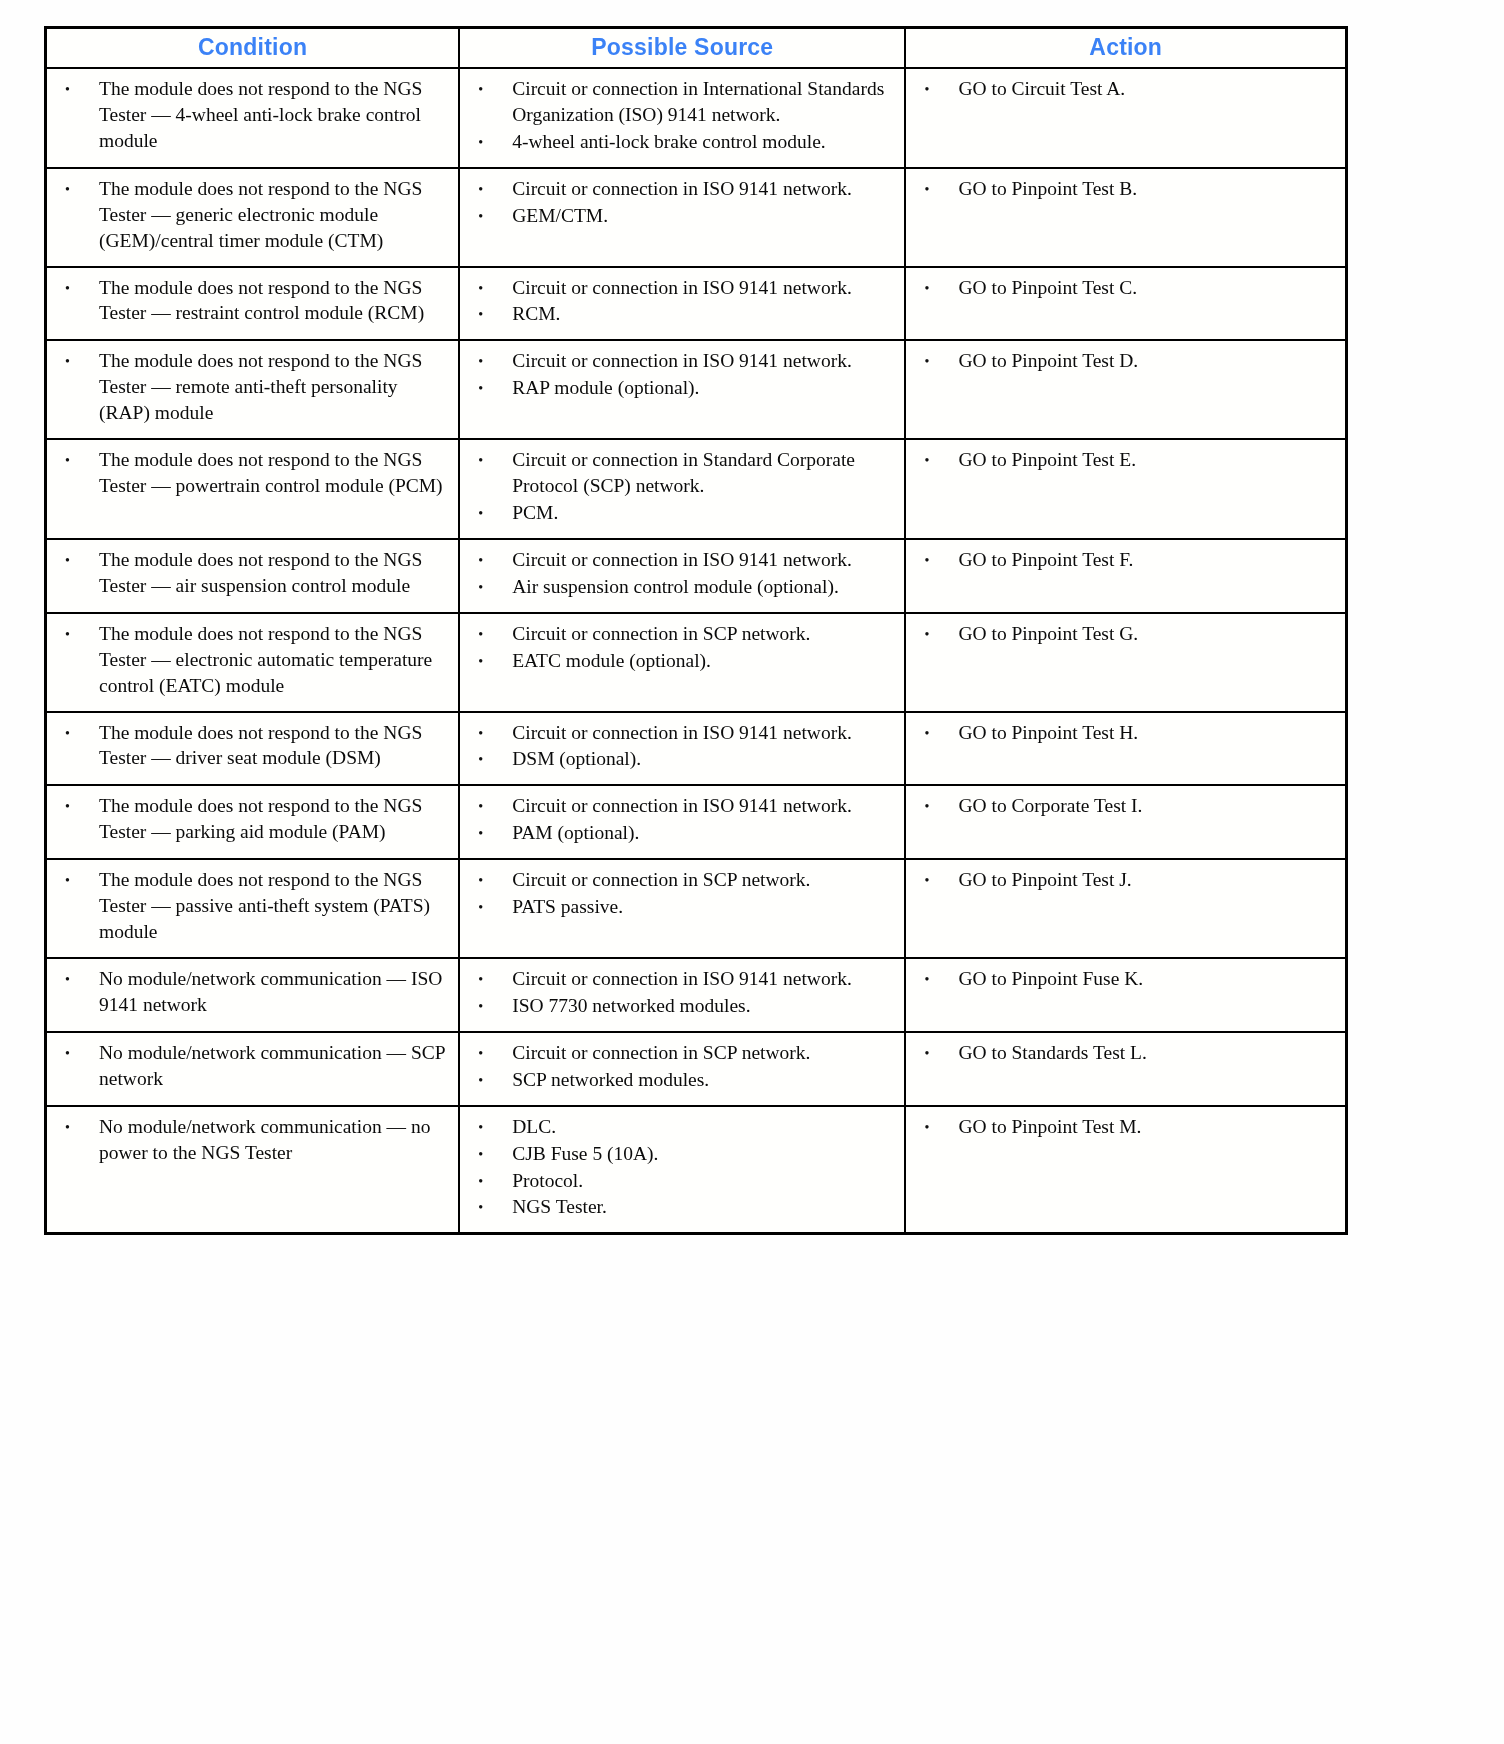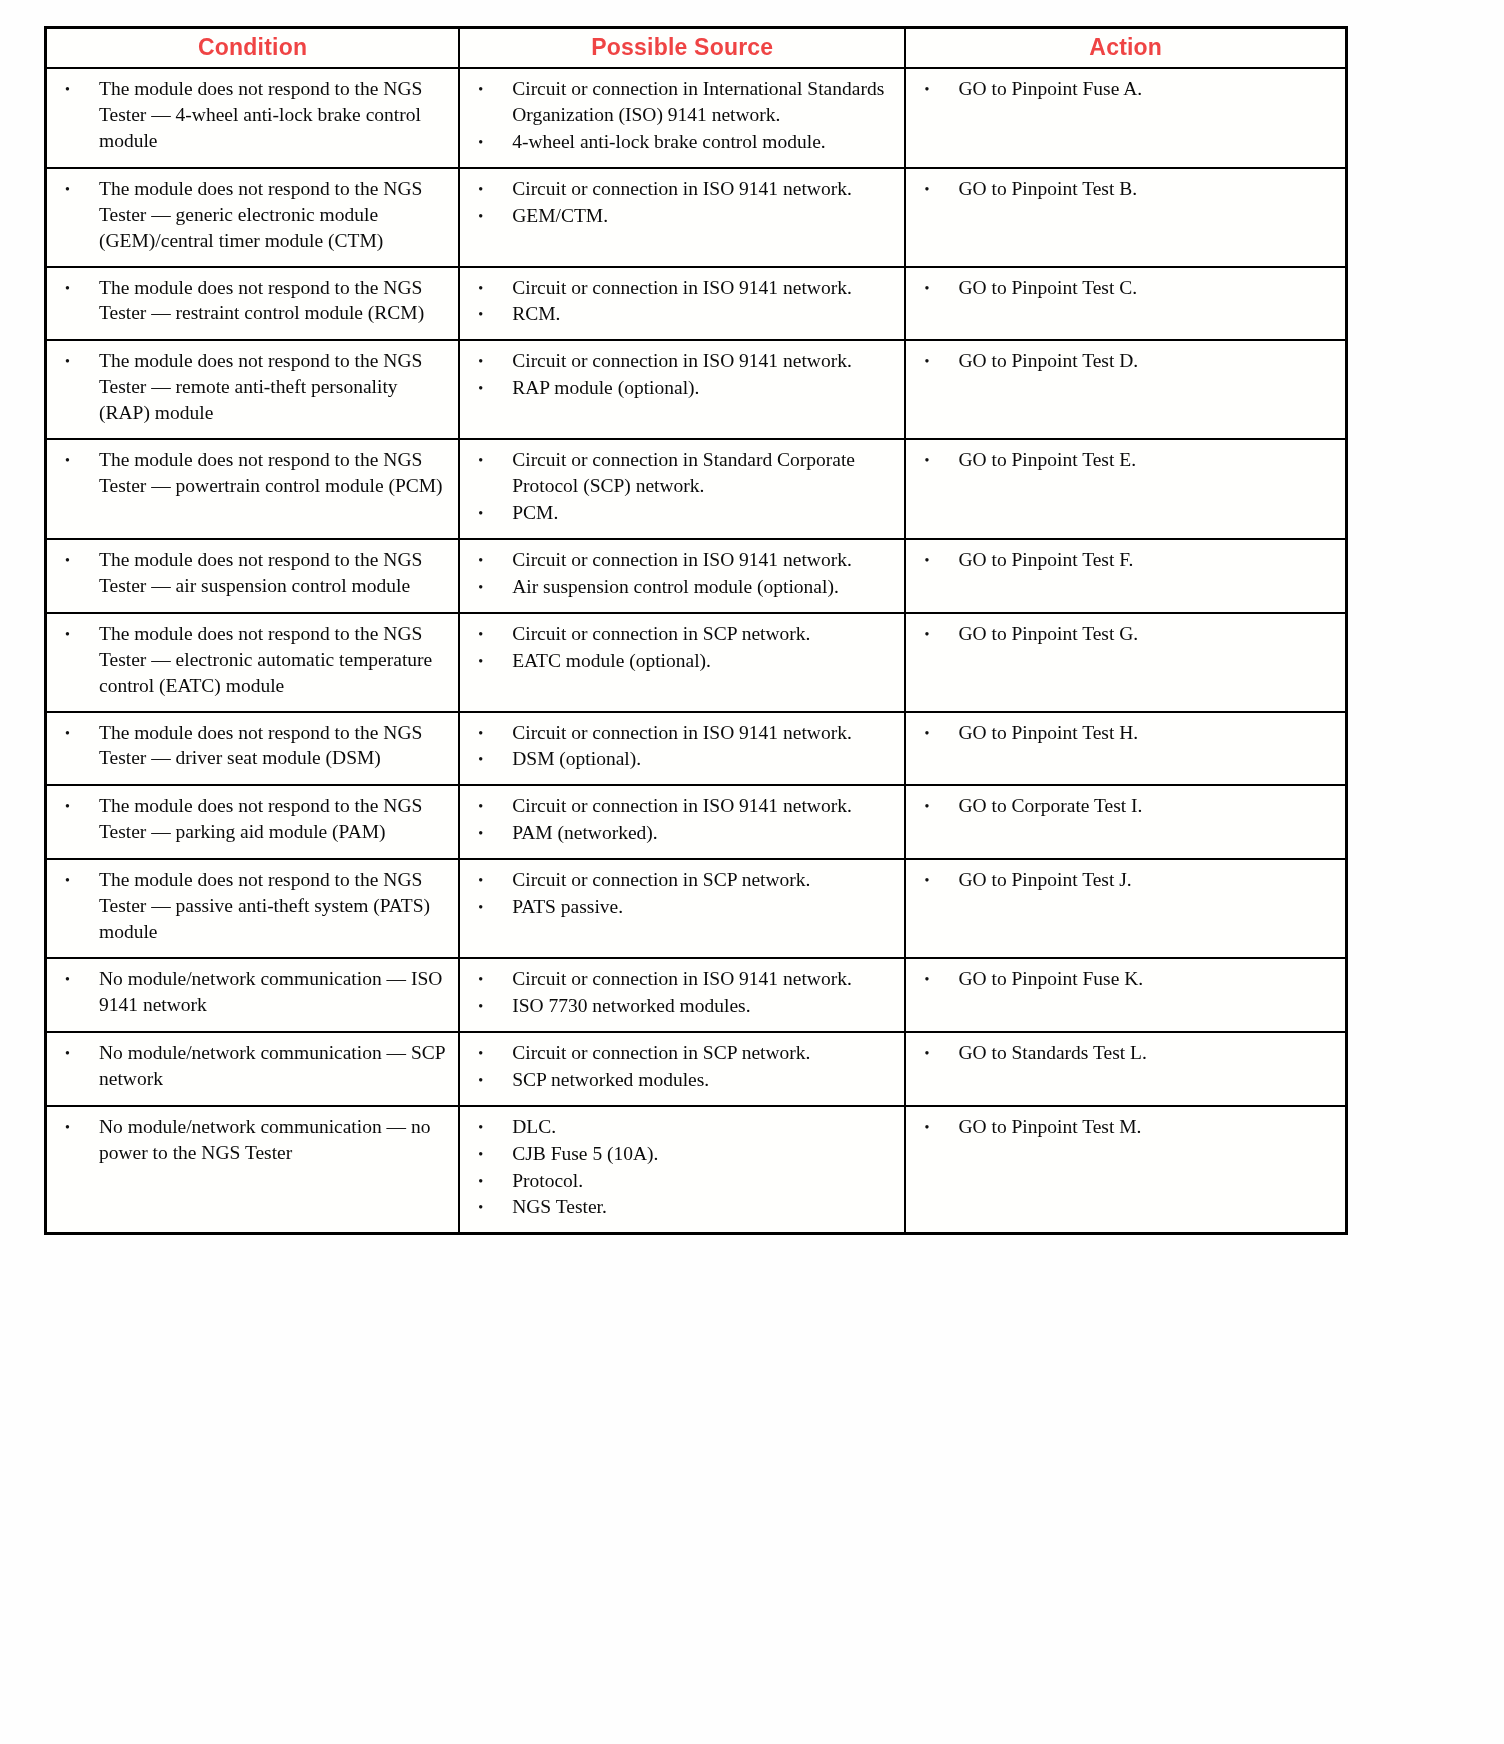--- a/index.html
+++ b/index.html
@@ -30,21 +30,21 @@
   table.diag th,
   table.diag td {
     border: 2px solid #000;
   }
   table.diag th {
     font-family: "Liberation Sans", sans-serif;
     font-weight: bold;
     font-size: 23px;
     text-align: center;
     padding: 5px 4px 6px 4px;
-    color: #ef4444;
+    color: #3b82f6;
     letter-spacing: 0.2px;
   }
   table.diag td {
     vertical-align: top;
     font-size: 19.5px;
     line-height: 1.33;
     padding: 7px 12px 12px 14px;
   }
   .item {
     display: flex;
@@ -97,21 +97,21 @@
               <span class="txt">Circuit or connection in International Standards Organization (ISO) 9141 network.</span>
             </div>
             <div class="item">
               <span class="bullet">•</span>
               <span class="txt">4-wheel anti-lock brake control module.</span>
             </div>
           </td>
     <td>
       <div class="item">
         <span class="bullet">•</span>
-        <span class="txt">GO to Pinpoint Fuse A.</span>
+        <span class="txt">GO to Circuit Test A.</span>
       </div>
     </td>
   </tr>
 
   <tr>
     <td>
       <div class="item">
         <span class="bullet">•</span>
         <span class="txt">The module does not respond to the NGS Tester — generic electronic module (GEM)/central timer module (CTM)</span>
       </div>
@@ -291,21 +291,21 @@
         <span class="txt">The module does not respond to the NGS Tester — parking aid module (PAM)</span>
       </div>
     </td>
     <td>
             <div class="item">
               <span class="bullet">•</span>
               <span class="txt">Circuit or connection in ISO 9141 network.</span>
             </div>
             <div class="item">
               <span class="bullet">•</span>
-              <span class="txt">PAM (networked).</span>
+              <span class="txt">PAM (optional).</span>
             </div>
           </td>
     <td>
       <div class="item">
         <span class="bullet">•</span>
         <span class="txt">GO to Corporate Test I.</span>
       </div>
     </td>
   </tr>
 

